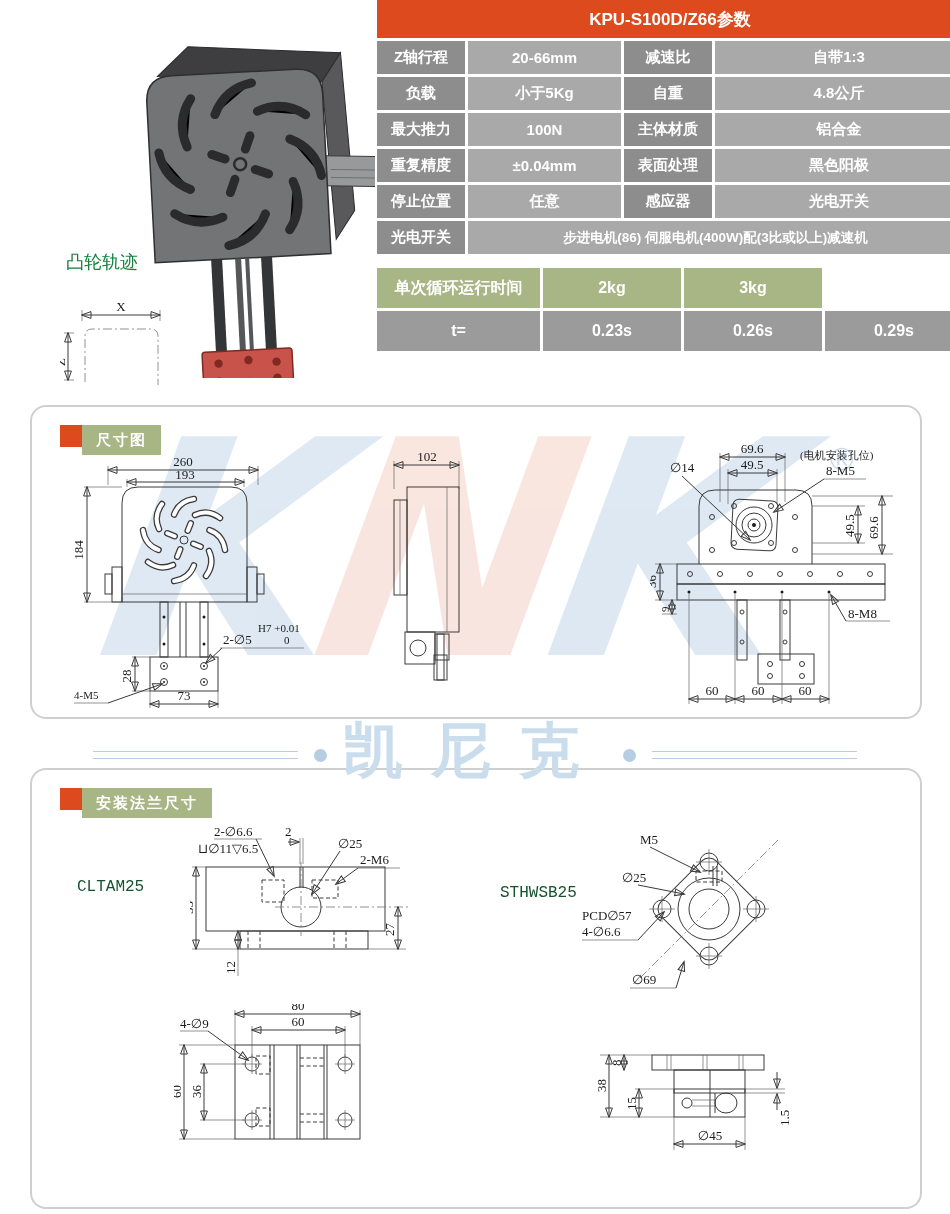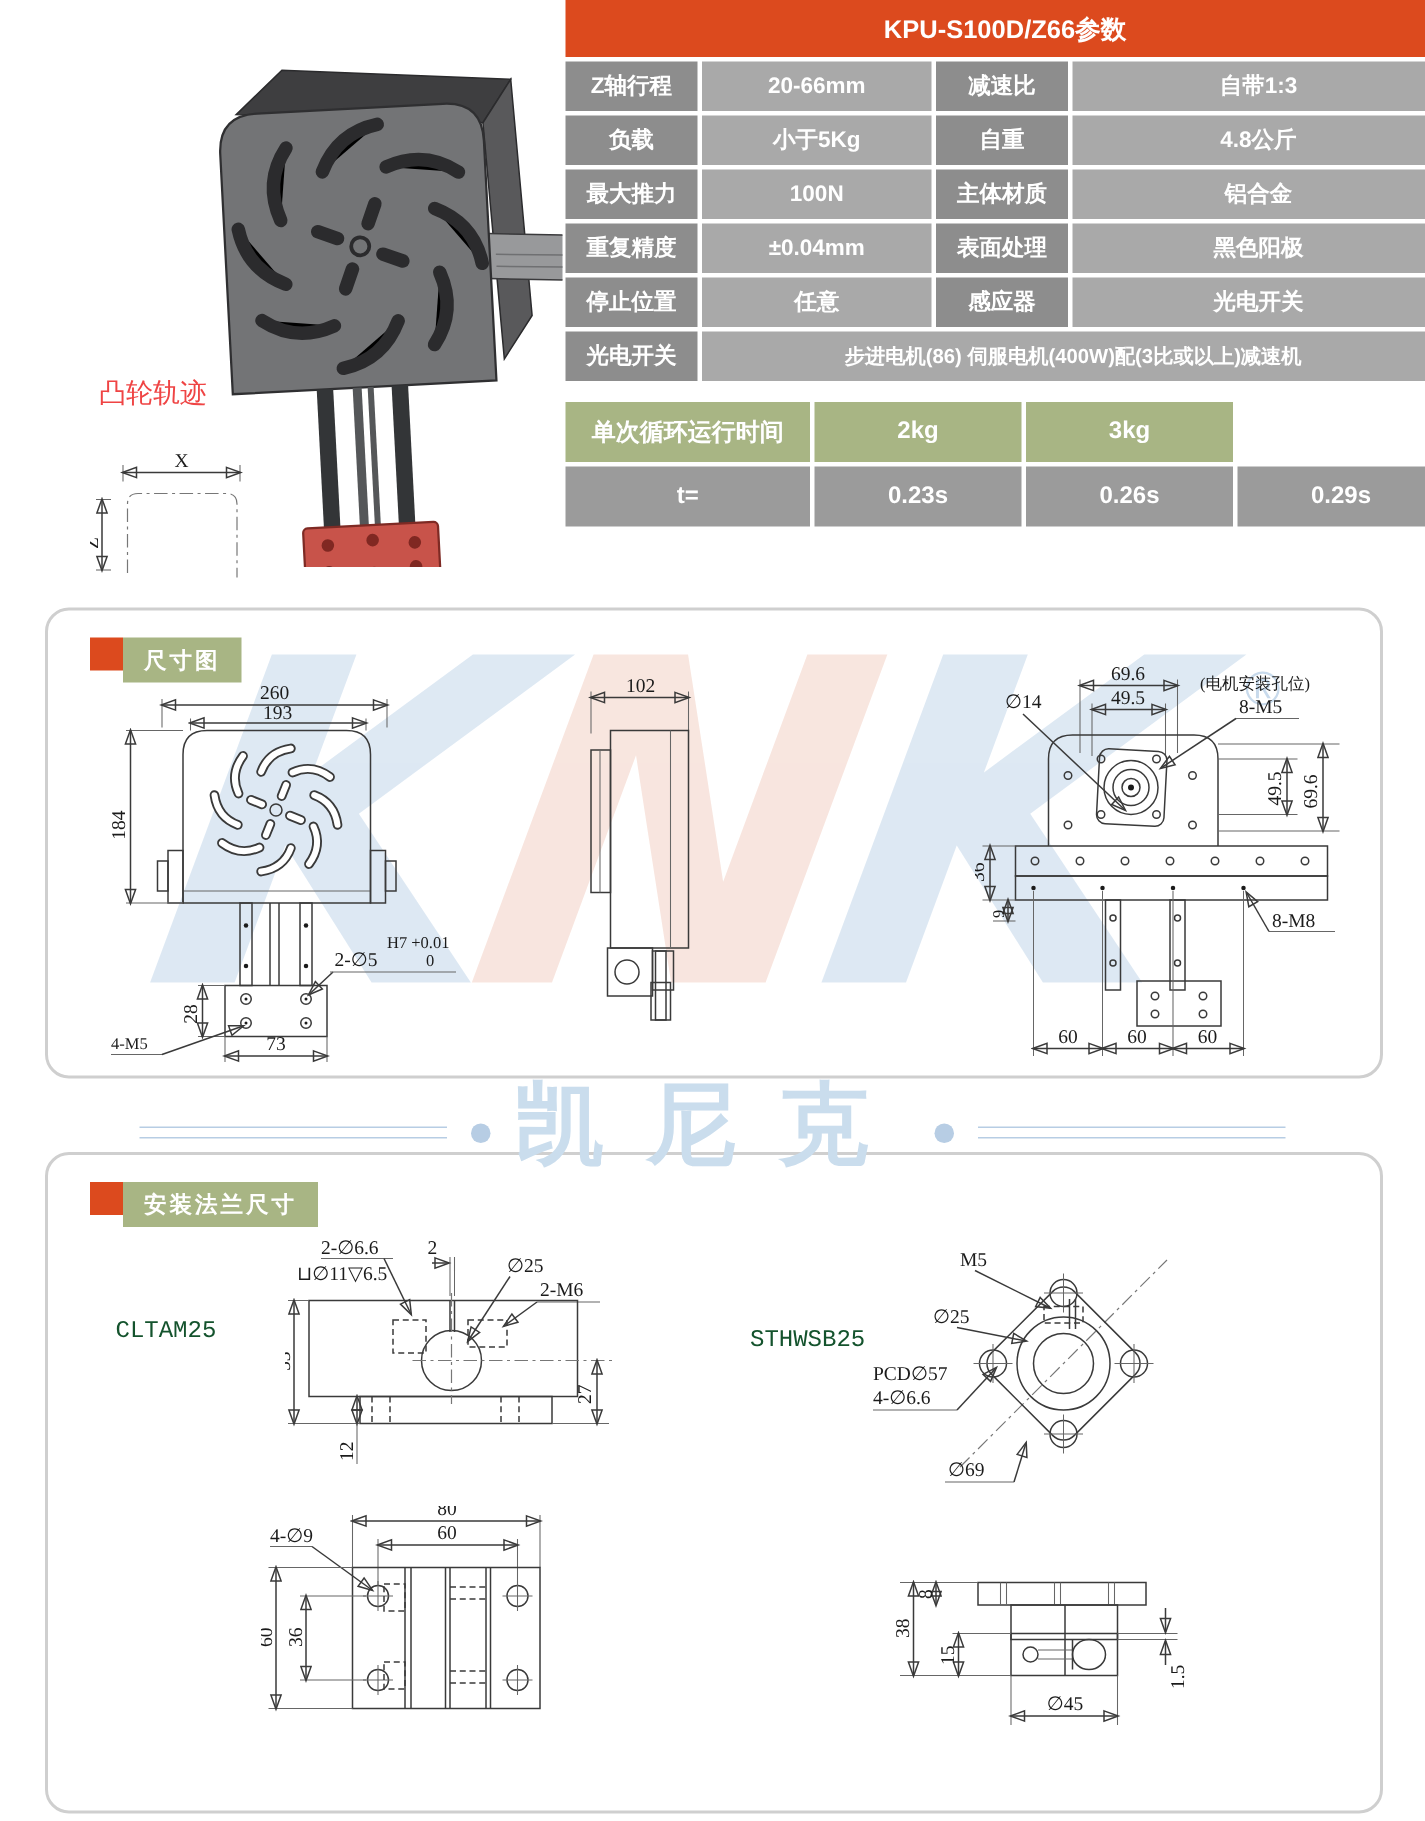--- a/index.html
+++ b/index.html
@@ -109,21 +109,21 @@
     <rect x="98" y="330" width="90" height="40" rx="3" fill="#c8534a" stroke="#7e2a24" stroke-width="1.5"></rect>
     <circle cx="114" cy="342" r="4.2" fill="#802822"></circle>
       <circle cx="144" cy="340" r="4.2" fill="#802822"></circle>
     <circle cx="172" cy="343" r="4.2" fill="#802822"></circle>
       <circle cx="114" cy="360" r="4.2" fill="#802822"></circle>
     <circle cx="144" cy="362" r="4.2" fill="#802822"></circle>
       <circle cx="172" cy="359" r="4.2" fill="#802822"></circle>
   </g>
 </svg>
 
-<div class="abs" style="left:66px;top:250px;font-family:'Liberation Serif',serif;font-size:18px;color:#ef4444">凸轮轨迹</div>
+<div class="abs" style="left:66px;top:250px;font-family:'Liberation Serif',serif;font-size:18px;color:#15803d">凸轮轨迹</div>
 <svg class="draw" style="left:60px;top:300px" width="130" height="100" viewBox="0 0 130 100">
   <defs>
       <marker id="mX" markerWidth="12" markerHeight="10" refX="10" refY="5" orient="auto-start-reverse" markerUnits="userSpaceOnUse">
         <path d="M1,1.6 L10.5,5 L1,8.4 Z" fill="#1b1b1b" stroke="none"></path>
       </marker>
     </defs>
   <line x1="22" y1="10" x2="22" y2="21" class="thin"></line>
   <line x1="100" y1="10" x2="100" y2="21" class="thin"></line>
   <line x1="22" y1="15" x2="100" y2="15" marker-start="url(#mX)" marker-end="url(#mX)"></line>
   <text x="61" y="11" text-anchor="middle">X</text>

